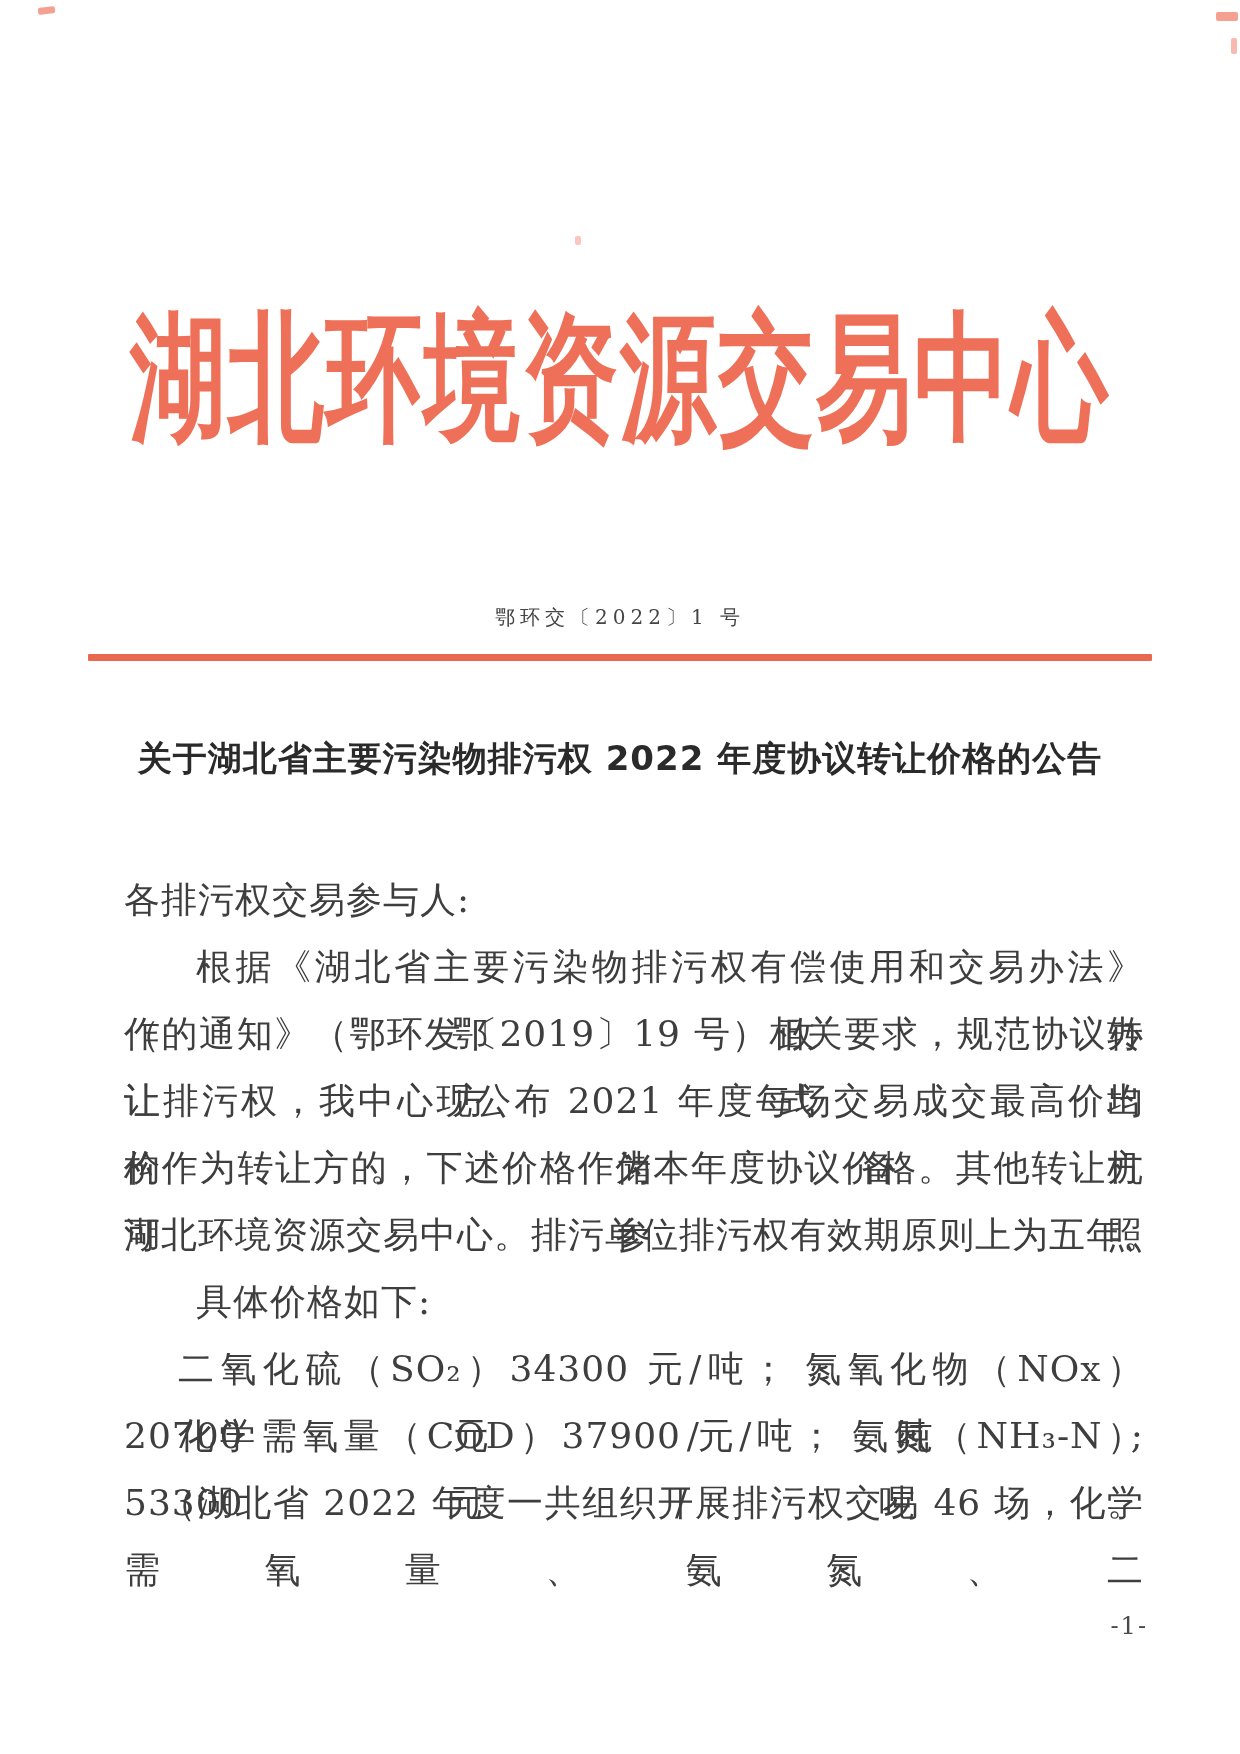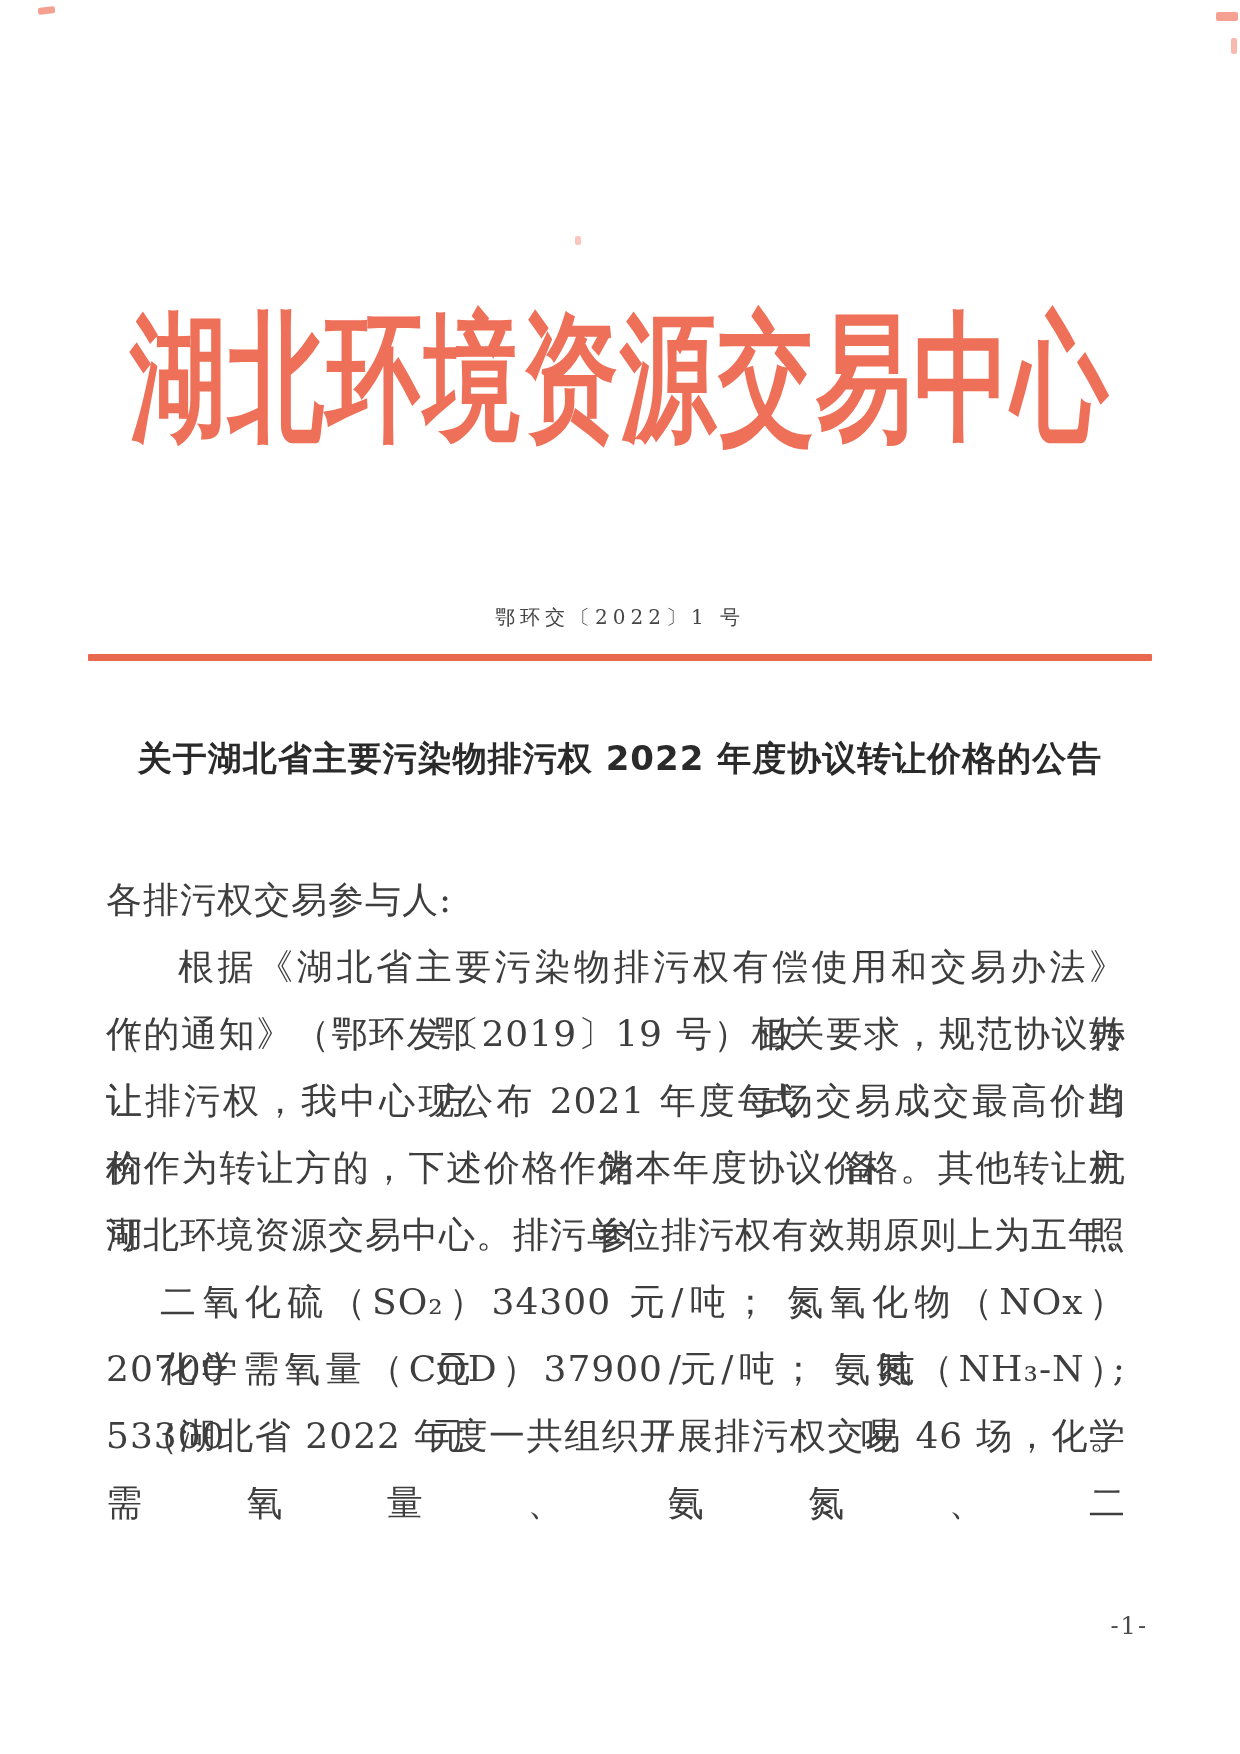--- a/index.html
+++ b/index.html
@@ -68,21 +68,21 @@
     font-size: 34px;
     letter-spacing: 1px;
     color: #2a2a2a;
     white-space: nowrap;
   }
 
   
   .body-block {
     position: absolute;
     top: 866px;
-    left: 106px;
+    left: 124px;
     width: 1020px;
     font-size: 36px;
     color: #3e3e3e;
     letter-spacing: 1px;
   }
   .body-line {
     height: 67px;
     line-height: 67px;
     white-space: nowrap;
   }
@@ -131,20 +131,21 @@
 
   <div class="doc-title">关于湖北省主要污染物排污权 2022 年度协议转让价格的公告</div>
 
   <div class="body-block">
     <div class="body-line">各排污权交易参与人:</div>
     <div class="body-line indent-2 jl">根据《湖北省主要污染物排污权有偿使用和交易办法》（鄂政办</div>
     <div class="body-line jl">作的通知》（鄂环发〔2019〕19 号）相关要求，规范协议转让方式出</div>
     <div class="body-line jl">让排污权，我中心现公布 2021 年度每场交易成交最高价均价。储备机</div>
     <div class="body-line jl">构作为转让方的，下述价格作为本年度协议价格。其他转让方可参照</div>
     <div class="body-line">湖北环境资源交易中心。排污单位排污权有效期原则上为五年。</div>
+    <div class="body-line indent-2">具体价格如下:</div>
     <div class="body-line indent-1p5 jl">二氧化硫（SO₂）34300 元/吨； 氮氧化物（NOx）20700 元/吨;</div>
     <div class="body-line indent-1p5 jl">化学需氧量（COD）37900 元/吨； 氨氮（NH₃-N）53300 元/吨。</div>
     <div class="body-line indent-1 jl">（湖北省 2022 年度一共组织开展排污权交易 46 场，化学需氧量、氨氮、二</div>
   </div>
 
   <div class="page-number">-1-</div>
 
 </div>
 
 </body></html>

